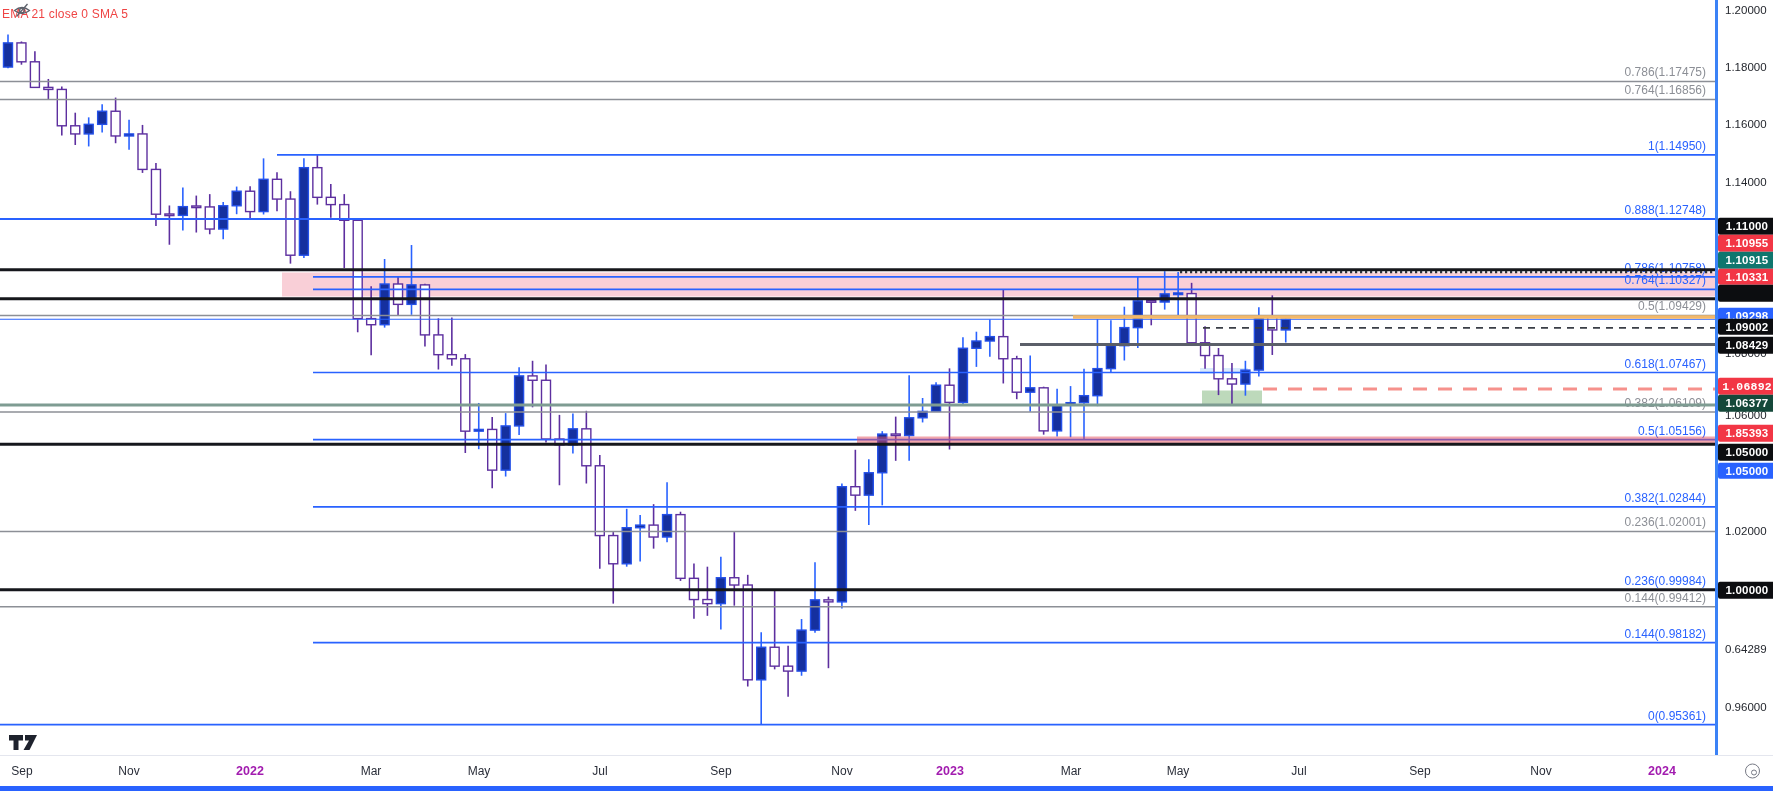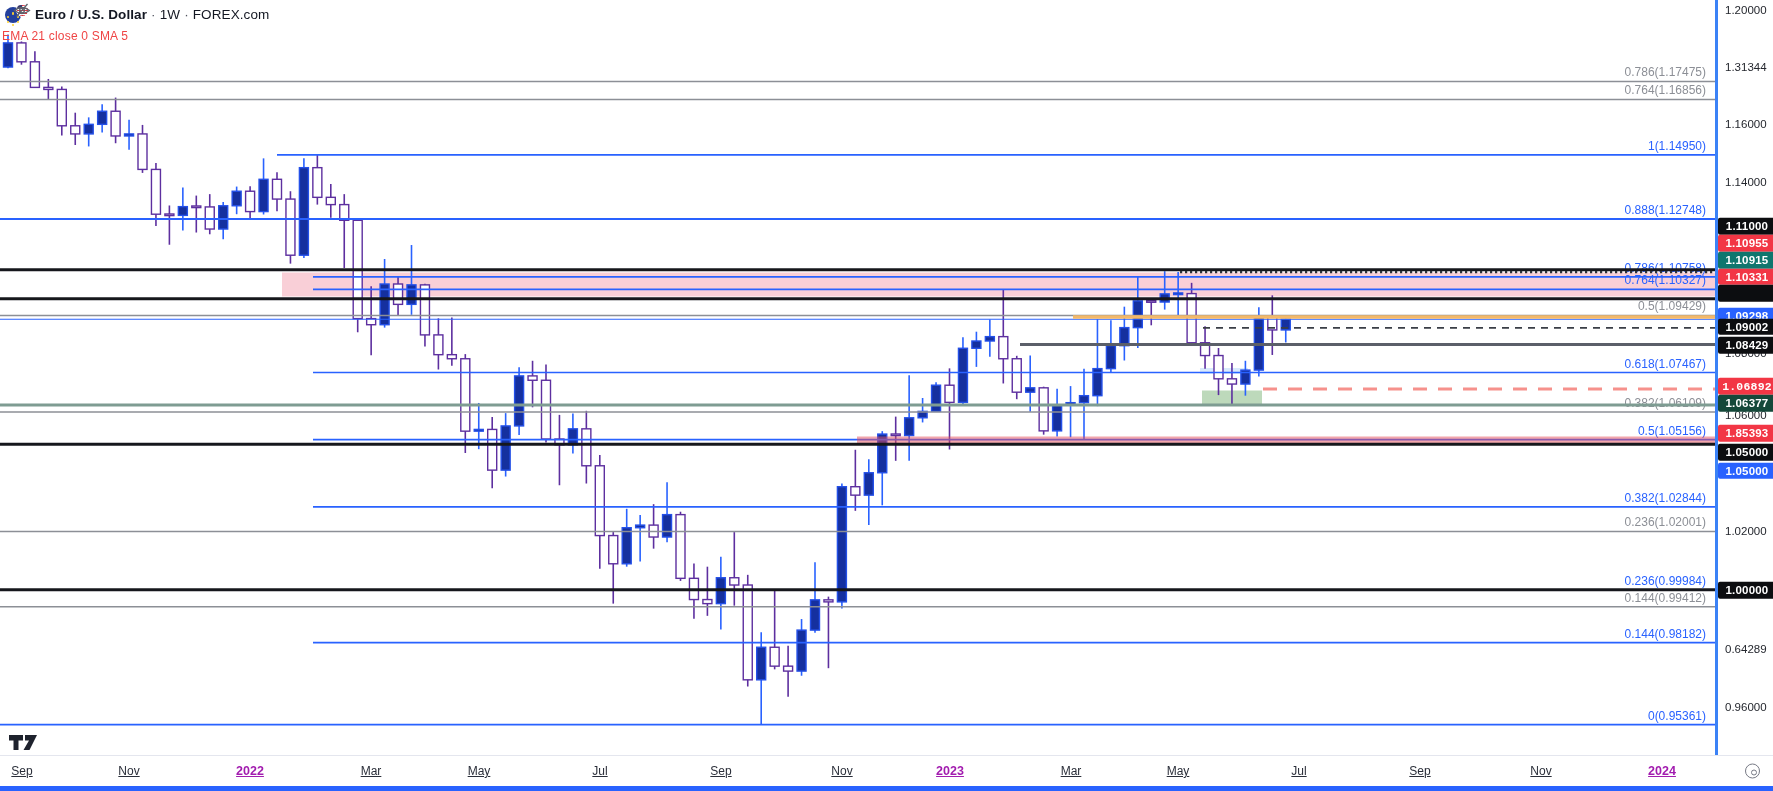--- a/index.html
+++ b/index.html
@@ -24,21 +24,21 @@
   .ind-label{font-size:12px;color:#ef4444;letter-spacing:.2px;}
   .eye{margin-left:8px;}
   
   .paxis{position:absolute;left:1715px;top:0;width:58px;height:755px;border-left:3px solid #3b82f6;background:#fff;}
   .ptick{position:absolute;left:7px;transform:translateY(-50%);font-size:11.5px;color:#24272e;white-space:nowrap;}
   .plabel{position:absolute;left:0;width:100%;height:16.5px;transform:translateY(-50%);
           display:flex;align-items:center;justify-content:center;border-radius:2px;
           font-size:11.5px;font-weight:700;color:#fff;letter-spacing:.2px;}
   
   .taxis{position:absolute;left:0;top:755px;width:1773px;height:30px;border-top:1px solid #e4e6ee;background:#fff;}
-  .ttick{position:absolute;top:50%;transform:translate(-50%,-50%);font-size:12px;color:#2a2e39;text-decoration:underline;}
+  .ttick{position:absolute;top:50%;transform:translate(-50%,-50%);font-size:12px;color:#2a2e39;}
   .ttick.bold{font-weight:700;color:#a21caf;font-size:12.5px;}
   .clock-icon{position:absolute;right:13px;top:50%;transform:translateY(-50%);width:13px;height:13px;
       border:1.6px solid #787b86;border-radius:50%;}
   .clock-icon:after{content:"";position:absolute;left:50%;top:50%;width:4px;height:4px;margin:-2px 0 0 -2px;
       border:1.4px solid #787b86;border-radius:50%;}
   .bottom-bar{position:absolute;left:0;top:786px;width:1773px;height:5px;background:#2962ff;}
   .tv-logo{position:absolute;left:8px;top:734px;z-index:25;}
 </style>
 </head>
 <body>
@@ -282,48 +282,39 @@
         <line x1="1203" y1="327.8581333999999" x2="1715" y2="327.8581333999999" stroke="#3a3e47" stroke-width="1.8" stroke-dasharray="7,6"></line>
         <line x1="1020" y1="344.5228642999999" x2="1715" y2="344.5228642999999" stroke="#5b5f69" stroke-width="3.2"></line>
         <line x1="0" y1="405" x2="1715" y2="405" stroke="#7e9c92" stroke-width="3"></line>
         <line x1="1263" y1="389" x2="1715" y2="389" stroke="#f6918c" stroke-width="3" stroke-dasharray="14,11"></line>
         <line x1="857" y1="440" x2="1715" y2="440" stroke="rgba(229,78,90,0.5)" stroke-width="7"></line>
         <line x1="0" y1="444.2494999999997" x2="1715" y2="444.2494999999997" stroke="#16171c" stroke-width="3"></line>
         <line x1="0" y1="589.6659999999998" x2="1715" y2="589.6659999999998" stroke="#16171c" stroke-width="3"></line>
       </svg>
 
     <div class="legend">
-      <div class="sym-row">
-        <span class="pair-icon">
-          <span class="eu-circle">
-              <span class="eu-stars"></span>
-            </span>
-          <span class="us-circle"></span>
-        </span>
-        <span class="sym-title"><span class="b">Euro / U.S. Dollar</span><span class="sep">·</span><span>1W</span><span class="sep">·</span><span>FOREX.com</span></span>
-      </div>
       <div class="ind-row">
         <span class="ind-label">EMA 21 close 0 SMA 5</span>
         <svg class="eye" width="18" height="15" viewBox="0 0 18 15">
           <path d="M1.5 7.5 Q9 1.5 16.5 7.5 Q9 13.5 1.5 7.5 Z" fill="none" stroke="#5d616b" stroke-width="1.3"></path>
           <circle cx="9" cy="7.5" r="2.4" fill="none" stroke="#5d616b" stroke-width="1.3"></circle>
           <line x1="3.5" y1="13.5" x2="14.5" y2="1" stroke="#5d616b" stroke-width="1.3"></line>
         </svg>
       </div>
     </div>
 
     <svg class="tv-logo" width="34" height="18" viewBox="0 0 34 18">
       <path d="M1 1 H15 V6.5 H10.5 V16 H5.5 V6.5 H1 Z" fill="#1e222d"></path>
       <path d="M17 1 H29 L21.5 16 H15.5 L21 6.5 H17 Z" fill="#1e222d"></path>
     </svg>
   </div>
 
   <div class="paxis" id="price-axis">
       <div class="ptick" style="top: 10px;">1.20000</div>
-      <div class="ptick" style="top: 67px;">1.31344</div>
+      <div class="ptick" style="top: 67px;">1.18000</div>
       <div class="ptick" style="top: 124px;">1.16000</div>
       <div class="ptick" style="top: 182px;">1.14000</div>
       <div class="ptick" style="top: 353px;">1.08000</div>
       <div class="ptick" style="top: 415px;">1.06000</div>
       <div class="ptick" style="top: 531px;">1.02000</div>
       <div class="ptick" style="top: 649px;">0.64289</div>
       <div class="ptick" style="top: 707px;">0.96000</div>
       <div class="plabel" style="top: 226px; background: rgb(12, 13, 16);">1.11000</div>
       <div class="plabel" style="top: 243px; background: rgb(242, 54, 69);">1.10955</div>
       <div class="plabel" style="top: 260px; background: #0f766e; text-align: center;">1.10915</div>

